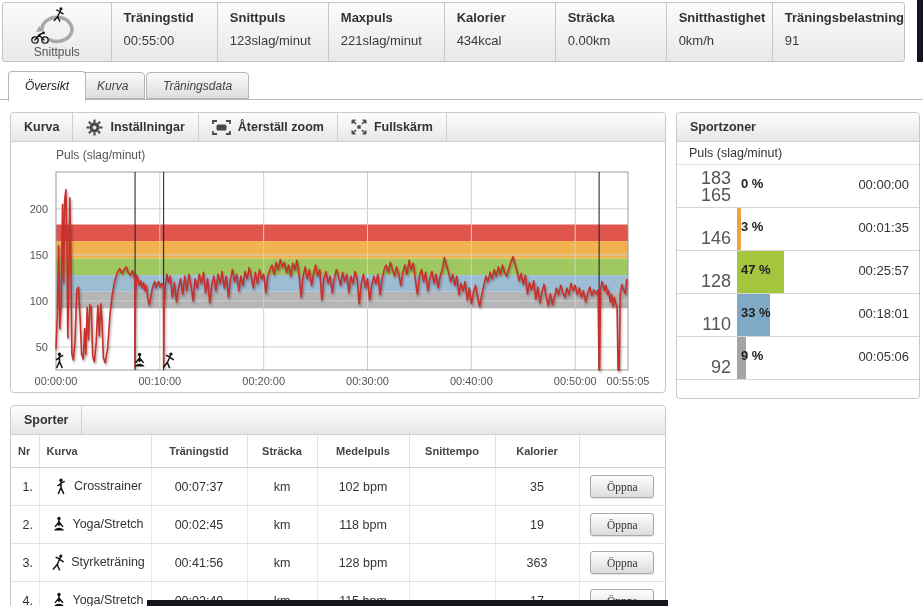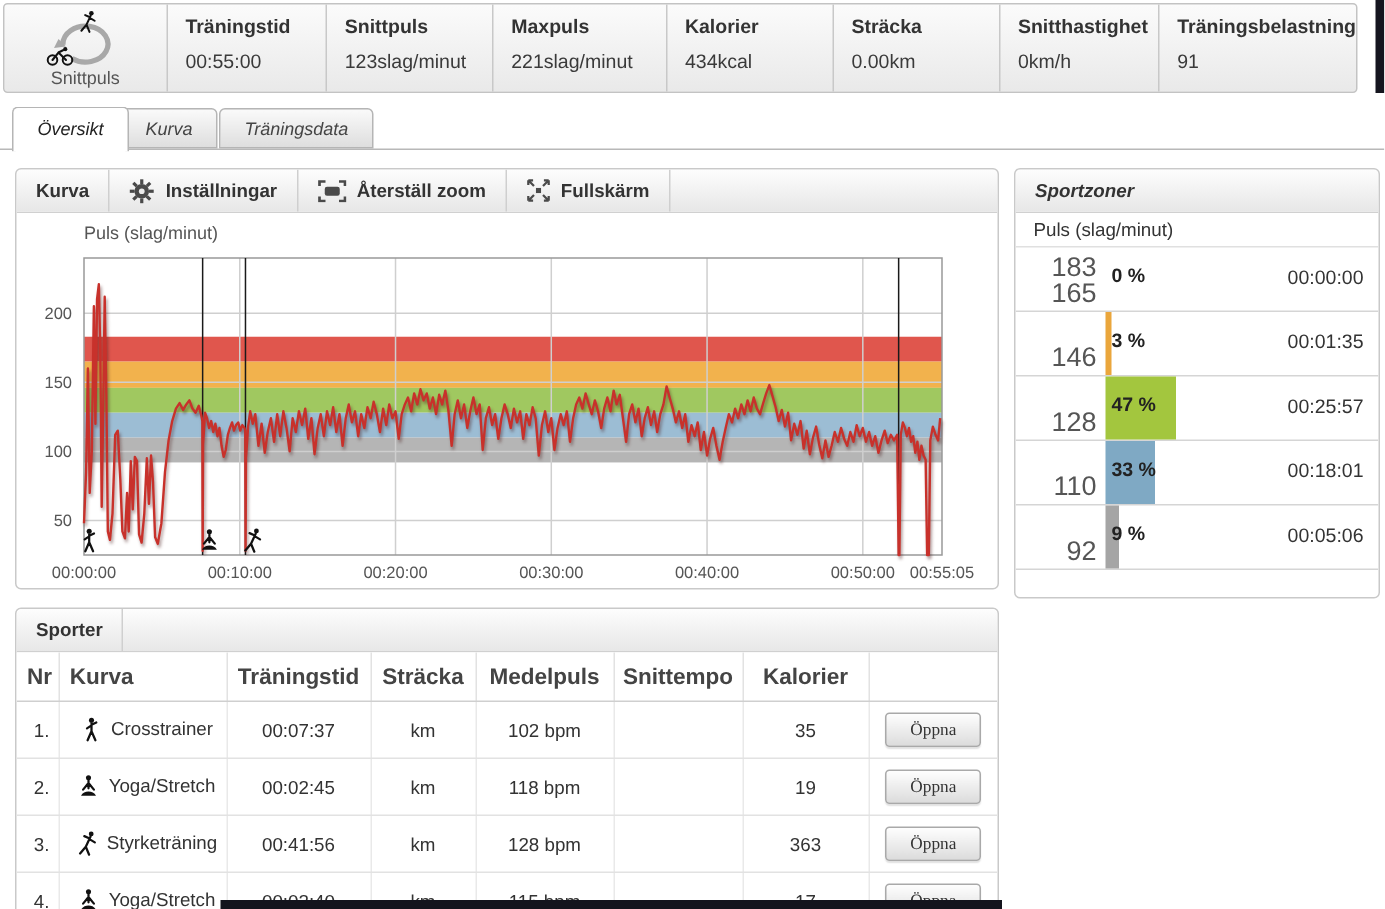--- a/index.html
+++ b/index.html
@@ -47,21 +47,21 @@
   .sz-row{position:relative;height:42px;border-bottom:1px solid #d5d5d5;}
   .sz-upper,.sz-lower{position:absolute;left:0;width:54px;text-align:right;font-size:18px;color:#555;}
   .sz-upper{top:3px;}  .sz-lower{bottom:1px;}
   .sz-bar{position:absolute;left:60px;top:0;bottom:0;}
   .sz-pct{position:absolute;left:64px;top:11px;font-size:13px;font-weight:bold;color:#222;}
   .sz-time{position:absolute;right:10px;top:12px;font-size:13px;color:#333;}
   .sz-footer{height:20px;}
 
   
   .tbl{width:100%;border-collapse:collapse;table-layout:fixed;}
-  .tbl th{font-size:15px;font-weight:bold;color:#444;height:30px;border-bottom:1px solid #cfcfcf;
+  .tbl th{font-size:11px;font-weight:bold;color:#444;height:30px;border-bottom:1px solid #cfcfcf;
           border-right:1px solid #e2e2e2;text-align:center;background:#fff;}
   .tbl th:first-child,.tbl th:nth-child(2){text-align:left;padding-left:7px;}
   .tbl th:last-child{border-right:none;}
   .tbl td{font-size:12.5px;color:#333;height:35px;border-bottom:1px solid #e2e2e2;
           border-right:1px solid #e9e9e9;text-align:center;}
   .tbl td:last-child{border-right:none;}
   .td-nr{text-align:left;padding-left:7px;color:#555;}
   .td-sport{text-align:left;padding-left:8px;}
   .td-sport svg{vertical-align:middle;margin-right:7px;}
   .open-btn{width:64px;height:23px;font-family:Liberation Serif, serif;font-size:11.5px;color:#333;
@@ -214,21 +214,21 @@
         </g>
         <g transform="translate(151.1500756429652,210)">
           <circle cx="8.8" cy="2" r="1.6" fill="#111"></circle>
           <path d="M8.3,3.8 L5.2,10.5 M7.6,5.4 L11.2,7.6 M7.8,5 L4.2,3.4 M5.2,10.5 L1.4,15 M5.2,10.5 L7.4,15.8" stroke="#111" stroke-width="1.5" stroke-linecap="round" fill="none"></path>
         </g>
       </svg>
   </div>
 
   <div class="panel" style="left:676px;top:112px;width:244px;height:287px;">
     <div class="toolbar">
-        <div class="tb-item" style="border-right:none;font-style:italic;">Sportzoner</div>
+        <div class="tb-item" style="border-right:none;">Sportzoner</div>
       </div>
     <div class="sz-sub">Puls (slag/minut)</div>
 
     <div class="sz-row">
       <div class="sz-upper">183</div>
       <div class="sz-bar" style="width: 0px; background: rgb(224, 86, 77);"></div>
       <div class="sz-pct">0 %</div>
       <div class="sz-time">00:00:00</div>
       <div class="sz-lower">165</div>
     </div>

